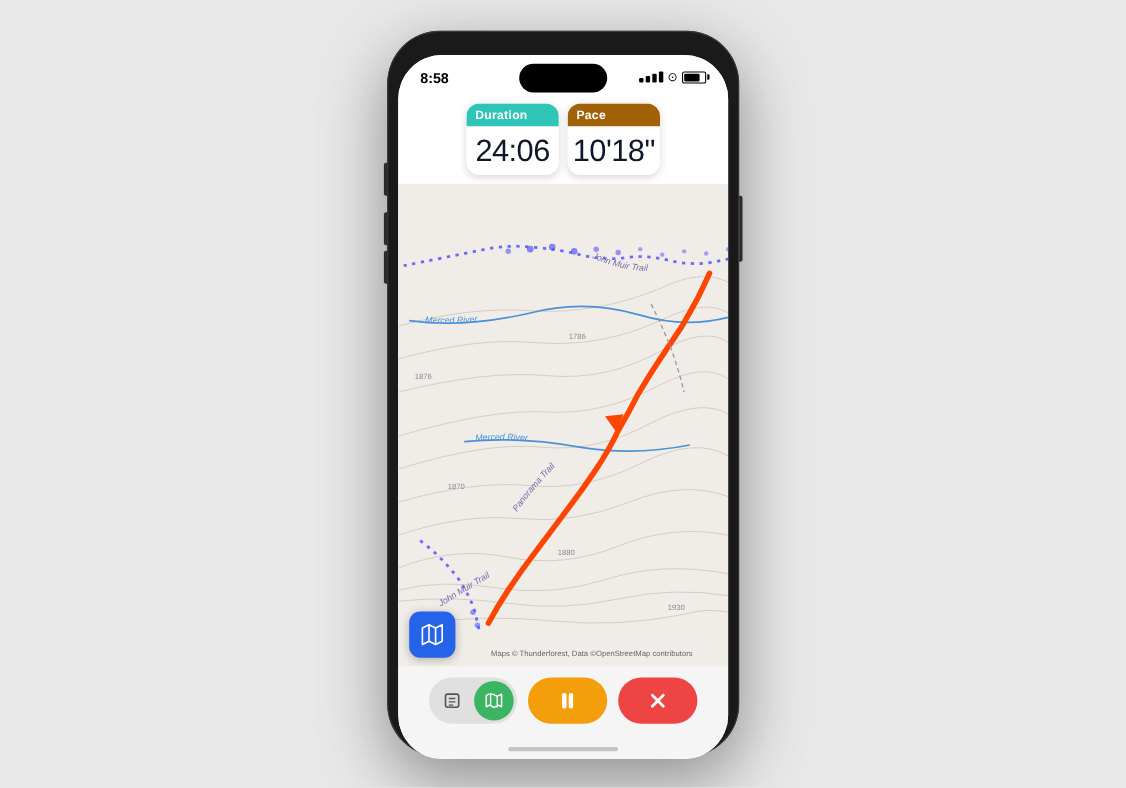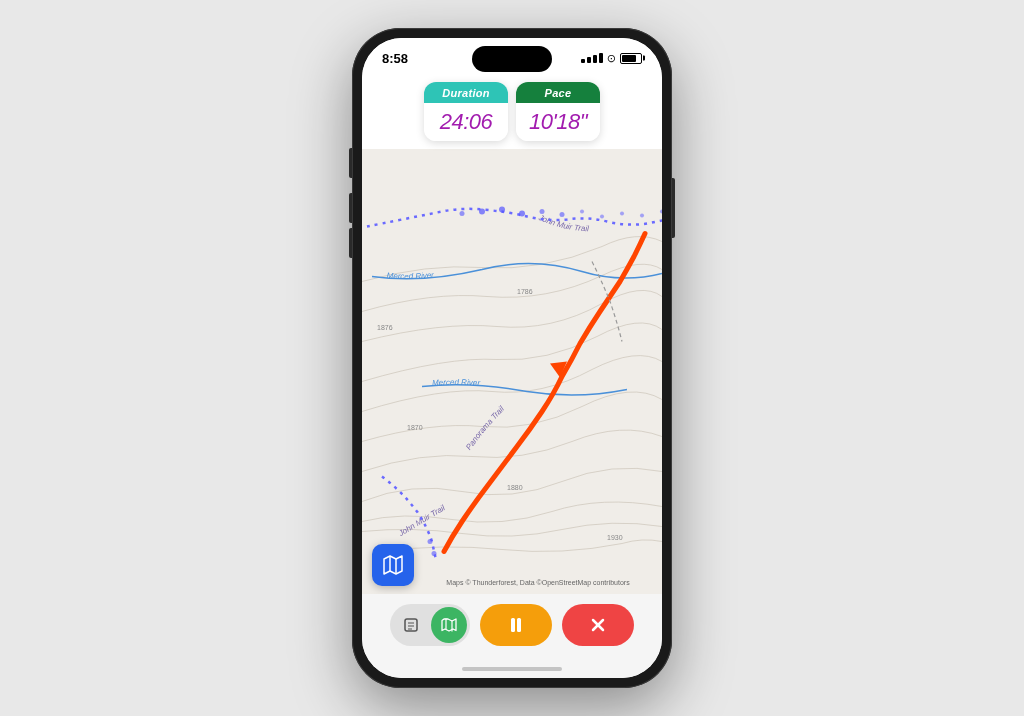--- a/index.html
+++ b/index.html
@@ -48,20 +48,21 @@
 
     .phone-inner {
       width: 100%;
       height: 100%;
       background: #fff;
       border-radius: 40px;
       overflow: hidden;
       display: flex;
       flex-direction: column;
       position: relative;
+      margin-top: 12px;
     }
 
     
     .status-bar {
       background: #fff;
       display: flex;
       justify-content: space-between;
       align-items: center;
       padding: 8px 20px 4px;
       height: 36px;
@@ -156,42 +157,40 @@
 
     .stat-card {
       border-radius: 12px;
       overflow: hidden;
       width: 84px;
       box-shadow: 0 2px 8px rgba(0,0,0,0.15);
     }
 
     .stat-header {
       padding: 5px 8px 4px;
-      text-align: center;
+      text-align: left;
       font-size: 11px;
       font-weight: 600;
       color: #fff;
       letter-spacing: 0.3px;
-      font-style: italic;
     }
 
     .stat-value {
       background: #fff;
       text-align: center;
-      font-size: 22px;
+      font-size: 28px;
       font-weight: 300;
-      color: #a21caf;
+      color: #0f172a;
       padding: 6px 4px;
       letter-spacing: -0.5px;
-      font-style: italic;
     }
 
     .duration-card .stat-header { background: #2ec4b6; }
     .distance-card .stat-header { background: #3cb563; }
-    .pace-card .stat-header { background: #15803d; }
+    .pace-card .stat-header { background: #a16207; }
 
     
     .map-area {
       flex: 1;
       position: relative;
       overflow: hidden;
       background: #f0ede8;
     }
 
     .map-canvas {

